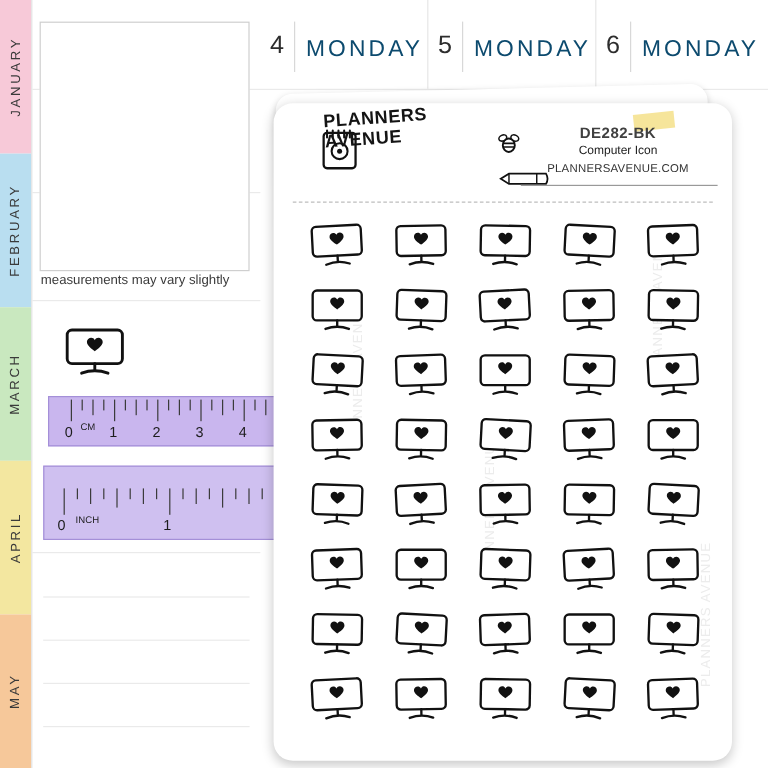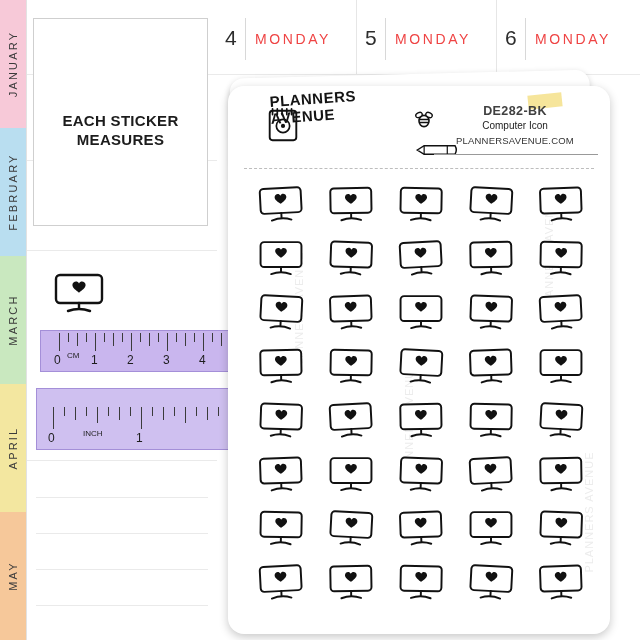--- a/index.html
+++ b/index.html
@@ -79,23 +79,23 @@
     left: 8px;
     top: 26px;
     font-size: 21px;
     color: #2d2d2d;
     font-family: "Liberation Sans", sans-serif;
   }
   .day-name {
     position: absolute;
     left: 38px;
     top: 31px;
-    font-size: 14px;
+    font-size: 19px;
     letter-spacing: 2.6px;
-    color: #ef4444;
+    color: #0c4a6e;
     font-family: "Liberation Sans", sans-serif;
   }
   .day-vline {
     position: absolute;
     top: 18px;
     width: 1px;
     height: 42px;
     background: #d8d8d8;
   }
 
@@ -388,23 +388,22 @@
     <div class="plan-rule" style="left:27px;top:160px;width:190px;"></div>
     <div class="plan-rule" style="left:27px;top:250px;width:190px;"></div>
     <div class="plan-rule" style="left:27px;top:460px;width:190px;"></div>
     <div class="plan-rule" style="left:36px;top:497px;width:172px;"></div>
     <div class="plan-rule" style="left:36px;top:533px;width:172px;"></div>
     <div class="plan-rule" style="left:36px;top:569px;width:172px;"></div>
     <div class="plan-rule" style="left:36px;top:605px;width:172px;"></div>
   </div>
 
   <div class="info-card">
-    <div class="line2" style="white-space:pre-line;">EACH STICKER
-MEASURES</div>
   </div>
+  <div class="meas-note">measurements may vary slightly</div>
 
   <div class="sample-sticker">
     <svg viewBox="0 0 54 44" width="54" height="44" aria-hidden="true">
       <rect x="4" y="3" width="46" height="28" rx="4" fill="#fff" stroke="#111" stroke-width="2.4"></rect>
       <path d="M27 11.5c1.6-3.4 6.6-2 6.6 1.6 0 3-4 5.6-6.6 7.6-2.6-2-6.6-4.6-6.6-7.6 0-3.6 5-5 6.6-1.6z" fill="#111"></path>
       <path d="M27 31 L27 36" stroke="#111" stroke-width="2.4" stroke-linecap="round"></path>
       <path d="M16 39 Q27 35 38 39" stroke="#111" stroke-width="2.4" fill="none" stroke-linecap="round"></path>
     </svg>
   </div>
 
@@ -451,21 +450,21 @@
     <div class="tick" style="left:115px;top:18px;height:9px;"></div>
     <div class="tick" style="left:126px;top:18px;height:13px;"></div>
     <div class="tick" style="left:137px;top:18px;height:9px;"></div>
     <div class="tick" style="left:148px;top:18px;height:16px;"></div>
     <div class="tick" style="left:159px;top:18px;height:9px;"></div>
     <div class="tick" style="left:170px;top:18px;height:13px;"></div>
     <div class="tick" style="left:181px;top:18px;height:9px;"></div>
     <div class="tick" style="left:192px;top:18px;height:22px;"></div>
 
     <div class="rl-num" style="left:11px;top:42px;">0</div>
-    <div class="rl-unit" style="left:26px;top:40px;margin-left:20px;">INCH</div>
+    <div class="rl-unit" style="left:26px;top:40px;">INCH</div>
     <div class="rl-num" style="left:99px;top:42px;">1</div>
   </div>
 
   <div class="sheet-back">
     <div class="wm" style="left:50px;top:240px;">PLANNERS AVENUE</div>
     <div class="wm" style="left:250px;top:300px;">PLANNERS AVENUE</div>
   </div>
 
   <div class="sheet-front">
 

